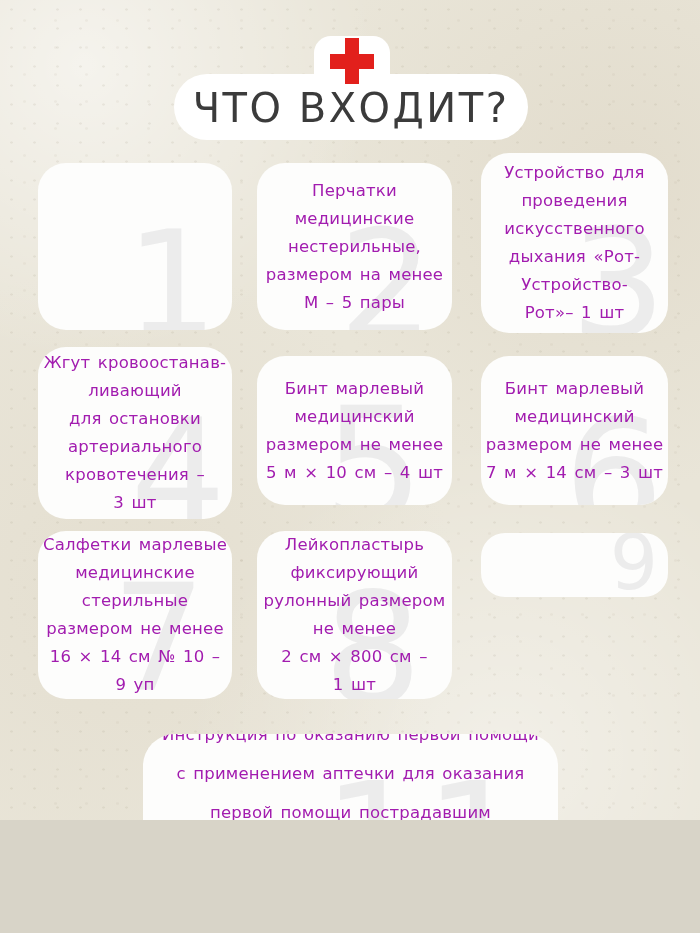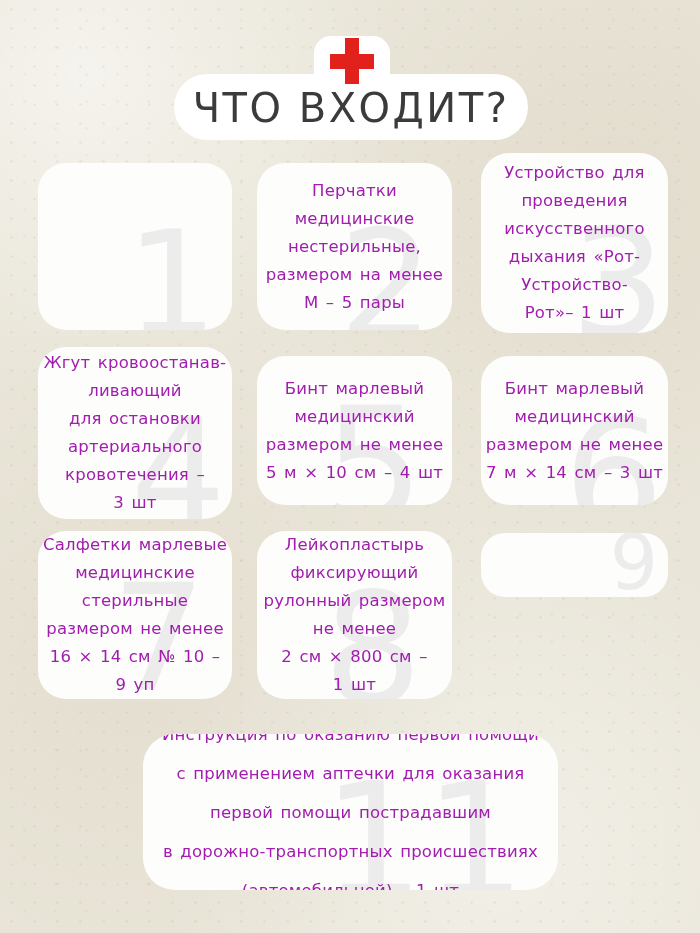--- a/index.html
+++ b/index.html
@@ -1,18 +1,18 @@
 <!DOCTYPE html>
 <html lang="ru"><head>
 <meta charset="utf-8">
 <style>
   html,body{margin:0;padding:0;background:#d8d4c8;}
   .poster{
     position:relative;
-    width:700px;height:933px;
+    width:700px;height:820px;
     background-color:#e9e5d8;
     overflow:hidden;
     font-family:"DejaVu Sans", sans-serif;
     margin:0 auto;
   }
   
   .poster::before{
     content:"";
     position:absolute;inset:0;
     background-image:

